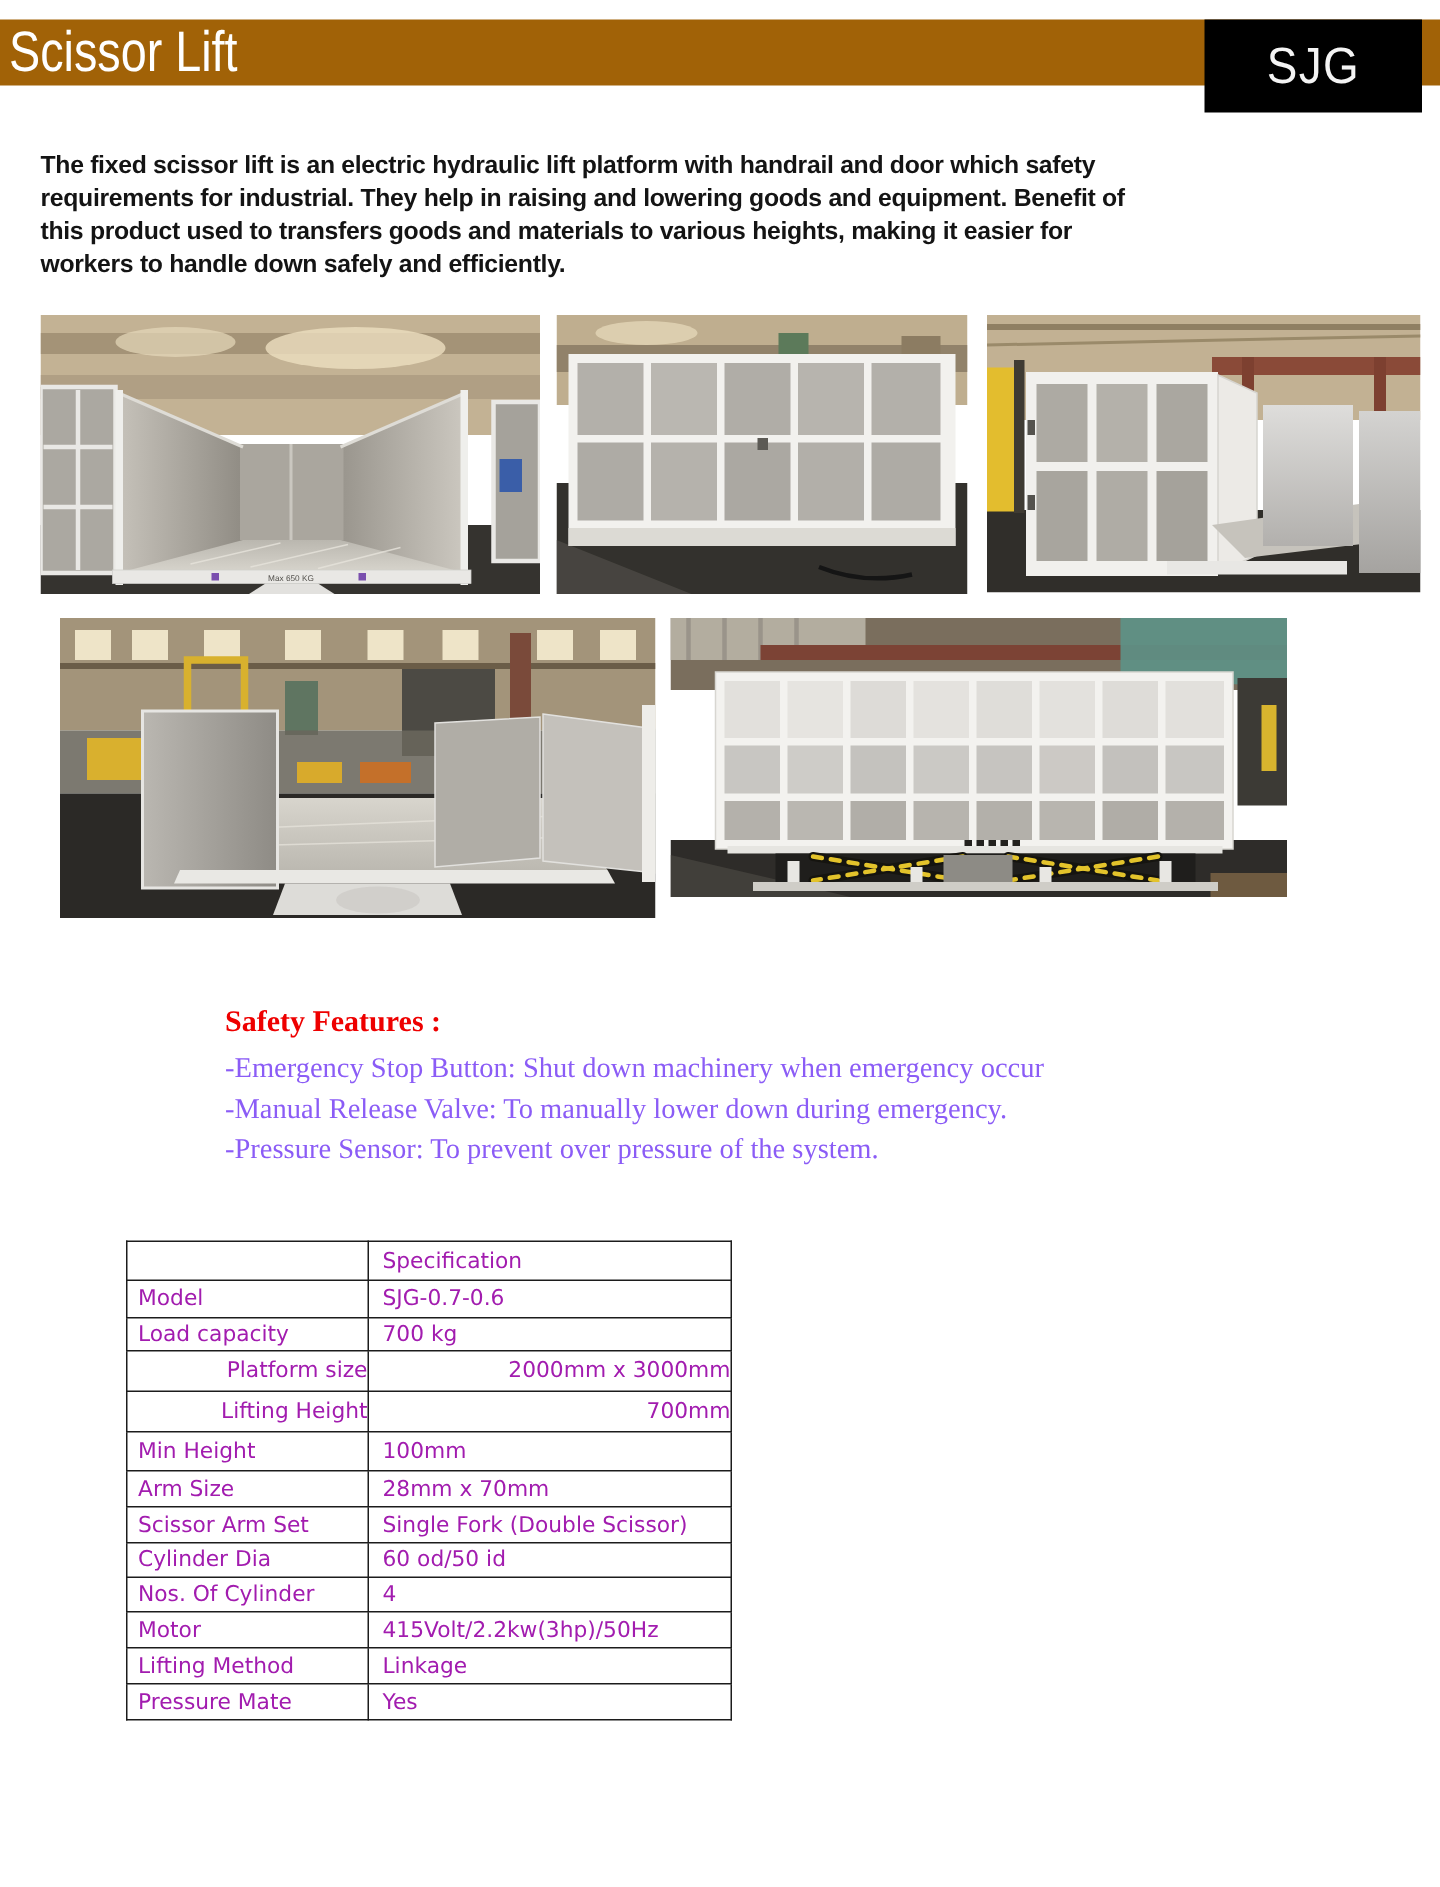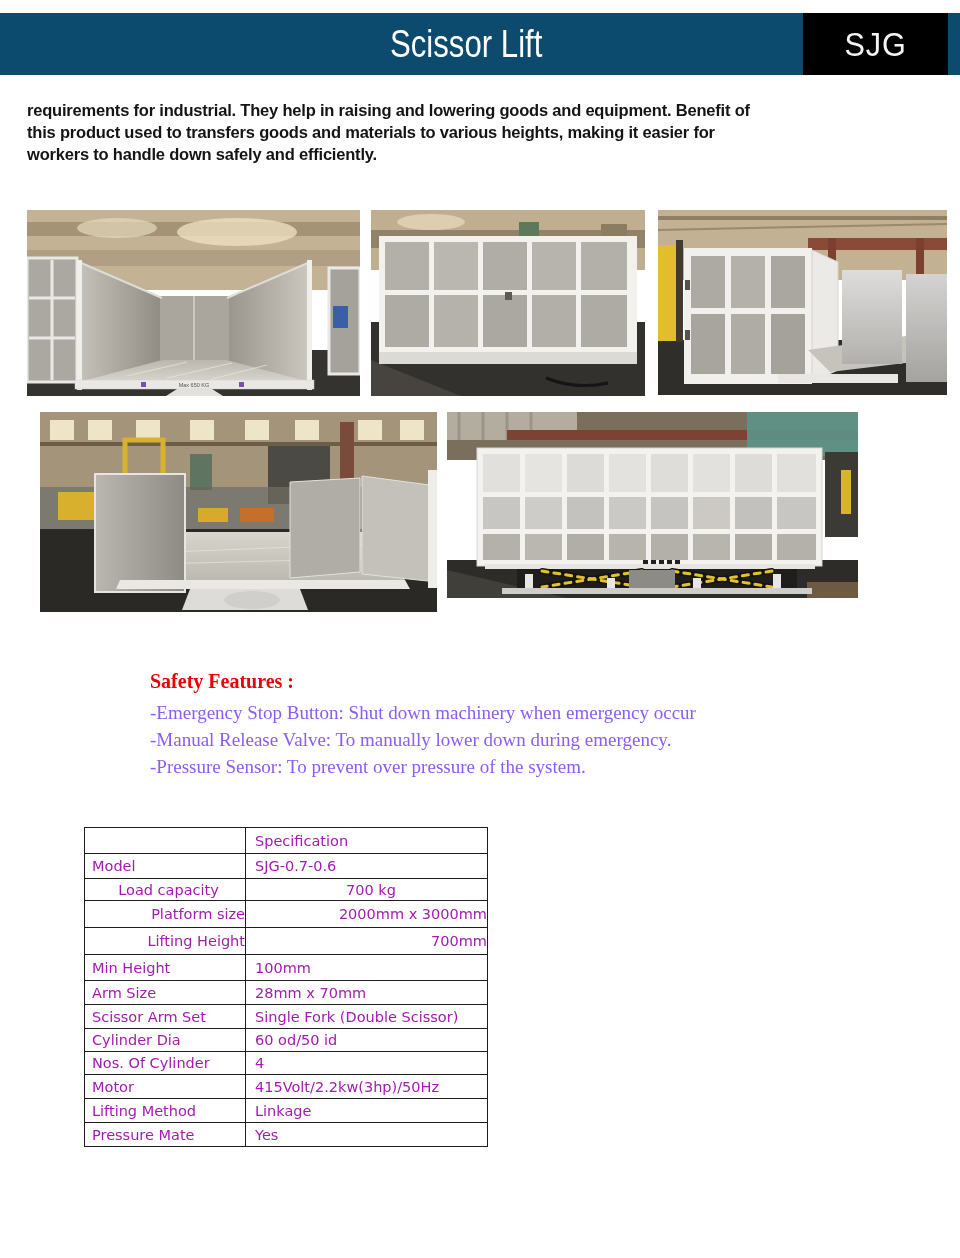--- a/index.html
+++ b/index.html
@@ -1,20 +1,20 @@
 <!DOCTYPE html>
 <html><head>
 <meta charset="utf-8">
 <style>
   html,body{margin:0;padding:0;background:#ffffff;}
   .page{position:relative;width:960px;height:1258px;background:#ffffff;overflow:hidden;
         font-family:"Liberation Sans",sans-serif;}
   
-  .header-bar{position:absolute;left:0;top:13px;width:960px;height:62px;background:#0c4a6e;
-              display:flex;align-items:center;justify-content:center;}
+  .header-bar{position:absolute;left:0;top:13px;width:960px;height:44px;background:#a16207;
+              display:flex;align-items:center;}
   .header-title{color:#ffffff;font-size:38px;font-weight:400;letter-spacing:0px;
                 transform:scaleX(.82);transform-origin:left center;margin-left:6px;white-space:nowrap;}
   .logo-box{position:absolute;right:12px;top:0;width:145px;height:62px;background:#000000;
             display:flex;align-items:center;justify-content:center;}
   .logo-text{color:#f4f4f4;font-size:34px;font-weight:400;transform:scaleX(.9);letter-spacing:1px;}
   
   .intro{position:absolute;left:27px;top:99px;width:860px;color:#141414;
          font-size:16.5px;font-weight:bold;letter-spacing:-0.2px;}
   .intro div{line-height:22px;white-space:nowrap;}
   
@@ -22,36 +22,37 @@
   
   .safety{position:absolute;left:150px;top:670px;font-family:"Liberation Serif",serif;}
   .safety-title{color:#ee0000;font-weight:bold;font-size:20px;margin-bottom:6px;}
   .safety-line{color:#8b5cf6;font-size:19px;line-height:27px;white-space:nowrap;}
   
   table.spec{position:absolute;left:84px;top:827px;width:404px;border-collapse:collapse;
              font-family:"DejaVu Sans",sans-serif;font-size:14.5px;color:#a21caf;}
   table.spec td{border:1px solid #1c1c1c;padding:0 0 0 7px;vertical-align:middle;}
   table.spec td.val{padding-left:9px;}
   col.c1{width:161px;}
-  tr.h26{height:26px;} tr.h25{height:25px;} tr.h33{height:22px;text-align:center;} tr.h27{height:27px;text-align:right;}
+  tr.h26{height:26px;} tr.h25{height:25px;} tr.h33{height:22px;} tr.h27{height:27px;text-align:right;}
   tr.h24{height:24px;} tr.h23{height:23px;}
 </style>
 </head>
 <body>
 
 <div class="page">
 
   <div class="header-bar">
     <span class="header-title">Scissor Lift</span>
     <div class="logo-box">
       <span class="logo-text">SJG</span>
     </div>
   </div>
 
   <div class="intro">
+    <div>The fixed scissor lift is an electric hydraulic lift platform with handrail and door which  safety</div>
     <div>requirements for industrial. They help in raising and lowering goods and equipment. Benefit of</div>
     <div>this product used to transfers  goods and materials to various heights, making it easier for</div>
     <div>workers to handle down safely and efficiently.</div>
   </div>
 
   <svg class="photo" style="left:27px;top:210px" width="333" height="186" viewBox="0 0 333 186">
     <defs>
       <linearGradient id="p1wL" x1="0" y1="0" x2="1" y2="0">
         <stop offset="0" stop-color="#c6c2ba"></stop>
           <stop offset="1" stop-color="#908c84"></stop>

